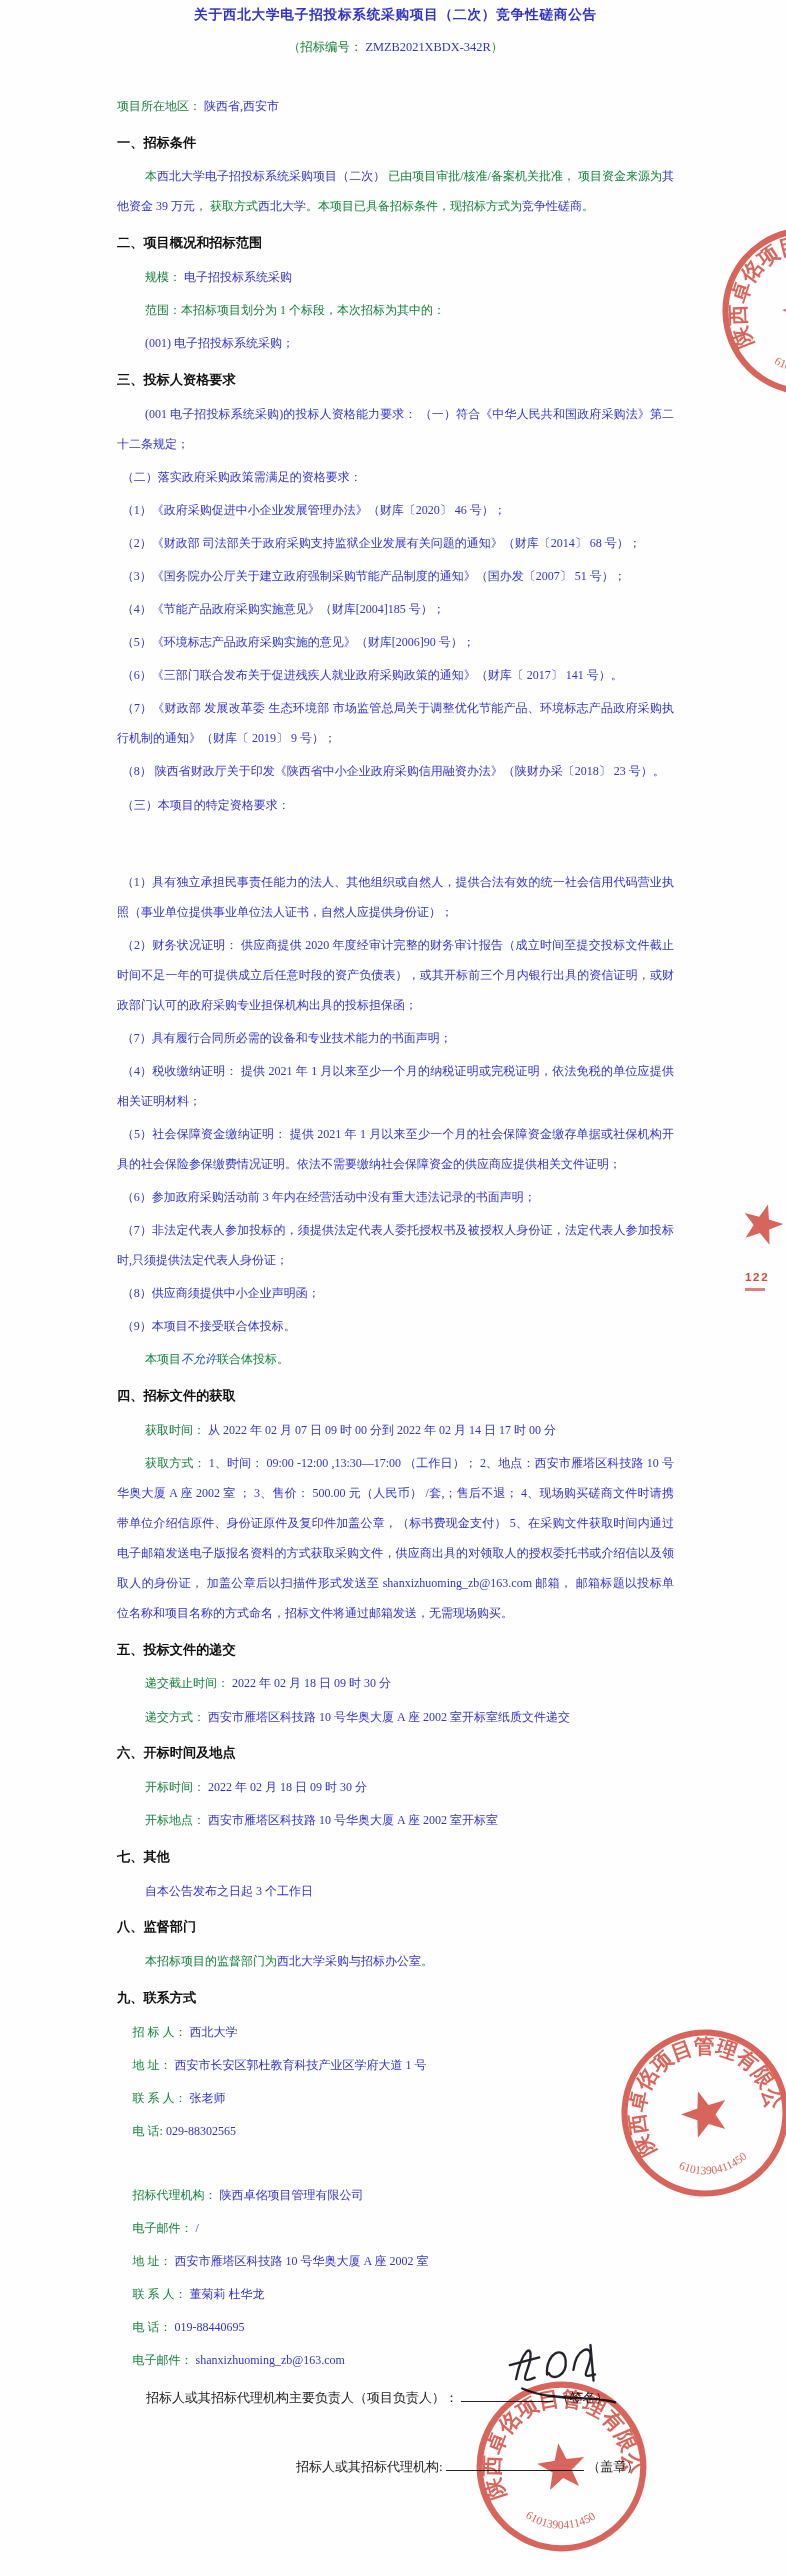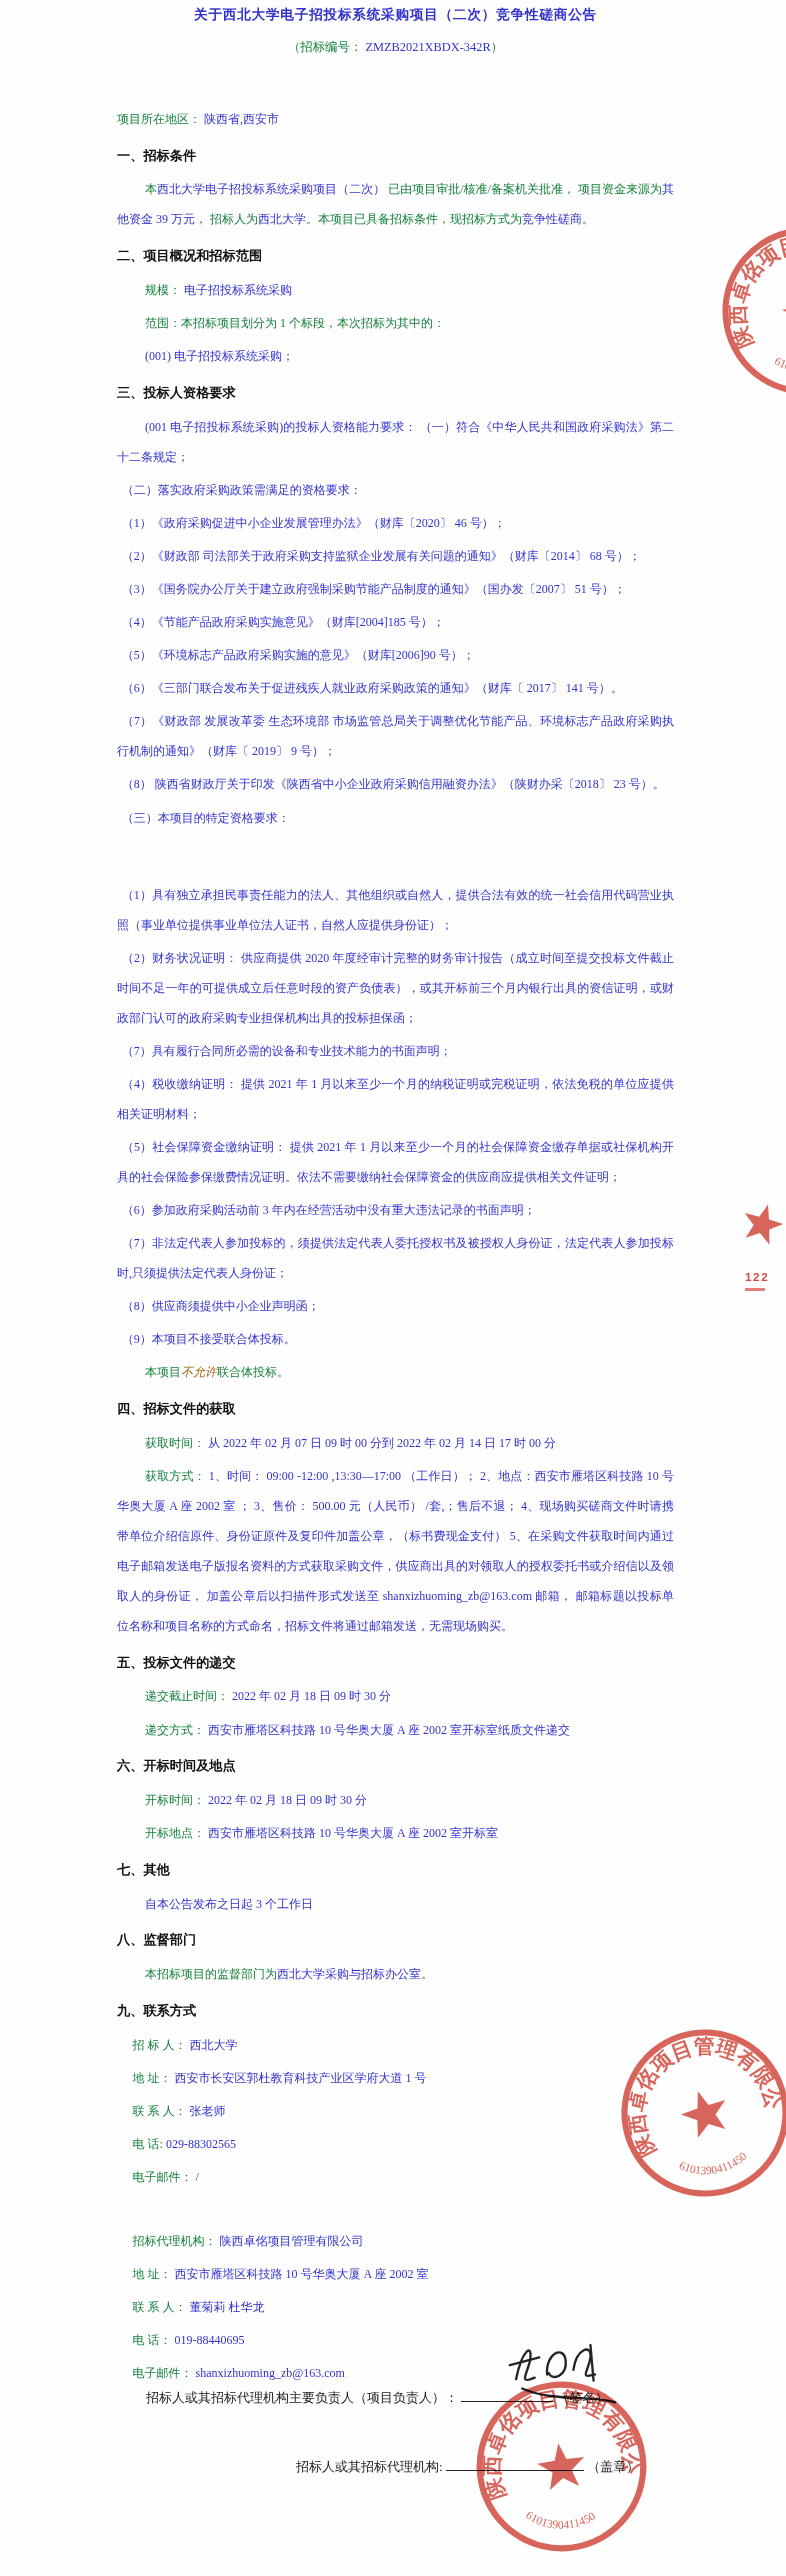--- a/index.html
+++ b/index.html
@@ -15,27 +15,27 @@
   #doc-title{
     top:6.2px;left:117px;width:557px;
     text-align:center;font-size:13.6px;font-weight:bold;color:#3333cc;
     letter-spacing:0.8px;
   }
   #doc-subtitle{
     top:39px;left:117px;width:557px;
     text-align:center;font-size:12.4px;color:#222;
   }
   #document-body{
-    top:104px;left:117px;width:557px;
+    top:91px;left:117px;width:557px;
   }
   .p{margin:0 0 3.1px 0;line-height:30px;font-size:12px;text-align:justify;color:#1f1f1f;}
   .h{margin:7.8px 0 4.7px 0;line-height:28px;font-size:13.2px;font-weight:bold;color:#111;}
   .r-k{color:#15803d;}
   .r-b{color:#3333cc;}
-  .r-bi{color:#a16207;font-style:italic;}
+  .r-bi{color:#1d4ed8;font-style:italic;}
   .sigrow{font-size:13px;color:#1b1b1b;white-space:nowrap;}
   .uline{display:inline-block;border-bottom:1.2px solid #222;height:1em;vertical-align:baseline;}
   .uline.w1{width:92px;}
   .uline.w2{width:138px;}
   .stamp{opacity:.85;mix-blend-mode:multiply;pointer-events:none;}
   .frag-num{
     color:#d34a3e;font-weight:bold;font-size:11.7px;letter-spacing:1.6px;
     font-family:"Liberation Sans",sans-serif;
   }
   .frag-bar{width:20px;height:3.1px;background:#d34a3e;opacity:.7;}
@@ -44,21 +44,21 @@
 <body>
 
 <div id="page">
 
   <div id="doc-title" class="abs">关于西北大学电子招投标系统采购项目（二次）竞争性磋商公告</div>
   <div id="doc-subtitle" class="abs"><span class="r-k">（招标编号：  </span><span class="r-b">ZMZB2021XBDX-342R</span><span class="r-k">）</span></div>
 
   <div id="document-body" class="abs">
       <div class="p"><span class="r-k">项目所在地区：   </span><span class="r-b">陕西省,西安市</span></div>
       <div class="h">一、招标条件</div>
-      <div class="p" style="text-indent: 28px;"><span class="r-k">本</span><span class="r-b">西北大学电子招投标系统采购项目（二次）</span><span class="r-k">  已由项目审批/核准/备案机关批准，  项目资金来源为</span><span class="r-b">其他资金 39 万元</span><span class="r-k">，  招标人为</span><span class="r-b">西北大学</span><span class="r-k">。本项目已具备招标条件，现招标方式为</span><span class="r-b">竞争性磋商</span><span class="r-k">。</span></div>
+      <div class="p" style="text-indent: 28px;"><span class="r-k">本</span><span class="r-b">西北大学电子招投标系统采购项目（二次）</span><span class="r-k">  已由项目审批/核准/备案机关批准，  项目资金来源为</span><span class="r-b">其他资金 39 万元</span><span class="r-k">，  获取方式</span><span class="r-b">西北大学</span><span class="r-k">。本项目已具备招标条件，现招标方式为</span><span class="r-b">竞争性磋商</span><span class="r-k">。</span></div>
       <div class="h">二、项目概况和招标范围</div>
       <div class="p" style="text-indent: 28px;"><span class="r-k">规模：   </span><span class="r-b">电子招投标系统采购</span></div>
       <div class="p" style="text-indent: 28px;"><span class="r-k">范围：本招标项目划分为 1 个标段，本次招标为其中的：</span></div>
       <div class="p" style="text-indent: 28px;"><span class="r-b">(001) 电子招投标系统采购；</span></div>
       <div class="h">三、投标人资格要求</div>
       <div class="p" style="text-indent: 28px;"><span class="r-b">(001 电子招投标系统采购)的投标人资格能力要求：   （一）符合《中华人民共和国政府采购法》第二十二条规定；</span></div>
       <div class="p" style="text-indent: 4.7px;"><span class="r-b">（二）落实政府采购政策需满足的资格要求：</span></div>
       <div class="p" style="text-indent: 4.7px;"><span class="r-b">（1）《政府采购促进中小企业发展管理办法》（财库〔2020〕 46 号）；</span></div>
       <div class="p" style="text-indent: 4.7px;"><span class="r-b">（2）《财政部 司法部关于政府采购支持监狱企业发展有关问题的通知》（财库〔2014〕 68 号）；</span></div>
       <div class="p" style="text-indent: 4.7px;"><span class="r-b">（3）《国务院办公厅关于建立政府强制采购节能产品制度的通知》（国办发〔2007〕 51 号）；</span></div>
@@ -89,22 +89,22 @@
       <div class="p" style="text-indent: 28px;"><span class="r-k">开标地点：   </span><span class="r-b">西安市雁塔区科技路  10  号华奥大厦  A  座 2002 室开标室</span></div>
       <div class="h">七、其他</div>
       <div class="p" style="text-indent: 28px;"><span class="r-b">自本公告发布之日起 3  个工作日</span></div>
       <div class="h">八、监督部门</div>
       <div class="p" style="text-indent: 28px;"><span class="r-k">本招标项目的监督部门为</span><span class="r-b">西北大学采购与招标办公室</span><span class="r-k">。</span></div>
       <div class="h">九、联系方式</div>
       <div class="p" style="text-indent: 15.6px;"><span class="r-k">招  标  人：   </span><span class="r-b">西北大学</span></div>
       <div class="p" style="text-indent: 15.6px;"><span class="r-k">地      址：   </span><span class="r-b">西安市长安区郭杜教育科技产业区学府大道 1 号</span></div>
       <div class="p" style="text-indent: 15.6px;"><span class="r-k">联  系  人：   </span><span class="r-b">张老师</span></div>
       <div class="p" style="text-indent: 15.6px;"><span class="r-k">电      话:   </span><span class="r-b">029-88302565</span></div>
+      <div class="p" style="text-indent: 15.6px; margin-top: 34px;"><span class="r-k">招标代理机构：   </span><span class="r-b">陕西卓佲项目管理有限公司</span></div>
       <div class="p" style="text-indent: 15.6px;"><span class="r-k">电子邮件：    </span><span class="r-b">/</span></div>
-      <div class="p" style="text-indent: 15.6px; margin-top: 34px;"><span class="r-k">招标代理机构：   </span><span class="r-b">陕西卓佲项目管理有限公司</span></div>
       <div class="p" style="text-indent: 15.6px;"><span class="r-k">地      址：   </span><span class="r-b">西安市雁塔区科技路 10 号华奥大厦 A 座 2002 室</span></div>
       <div class="p" style="text-indent: 15.6px;"><span class="r-k">联  系  人：   </span><span class="r-b">董菊莉 杜华龙</span></div>
       <div class="p" style="text-indent: 15.6px;"><span class="r-k">电      话：   </span><span class="r-b">019-88440695</span></div>
       <div class="p" style="text-indent: 15.6px;"><span class="r-k">电子邮件：   </span><span class="r-b">shanxizhuoming_zb@163.com</span></div>
     </div>
 
   <div class="sigrow abs" style="top:2388px;left:146px;">
     <span>招标人或其招标代理机构主要负责人（项目负责人）：</span>
     <span class="uline w1"></span>
     <span>（签名）</span>

